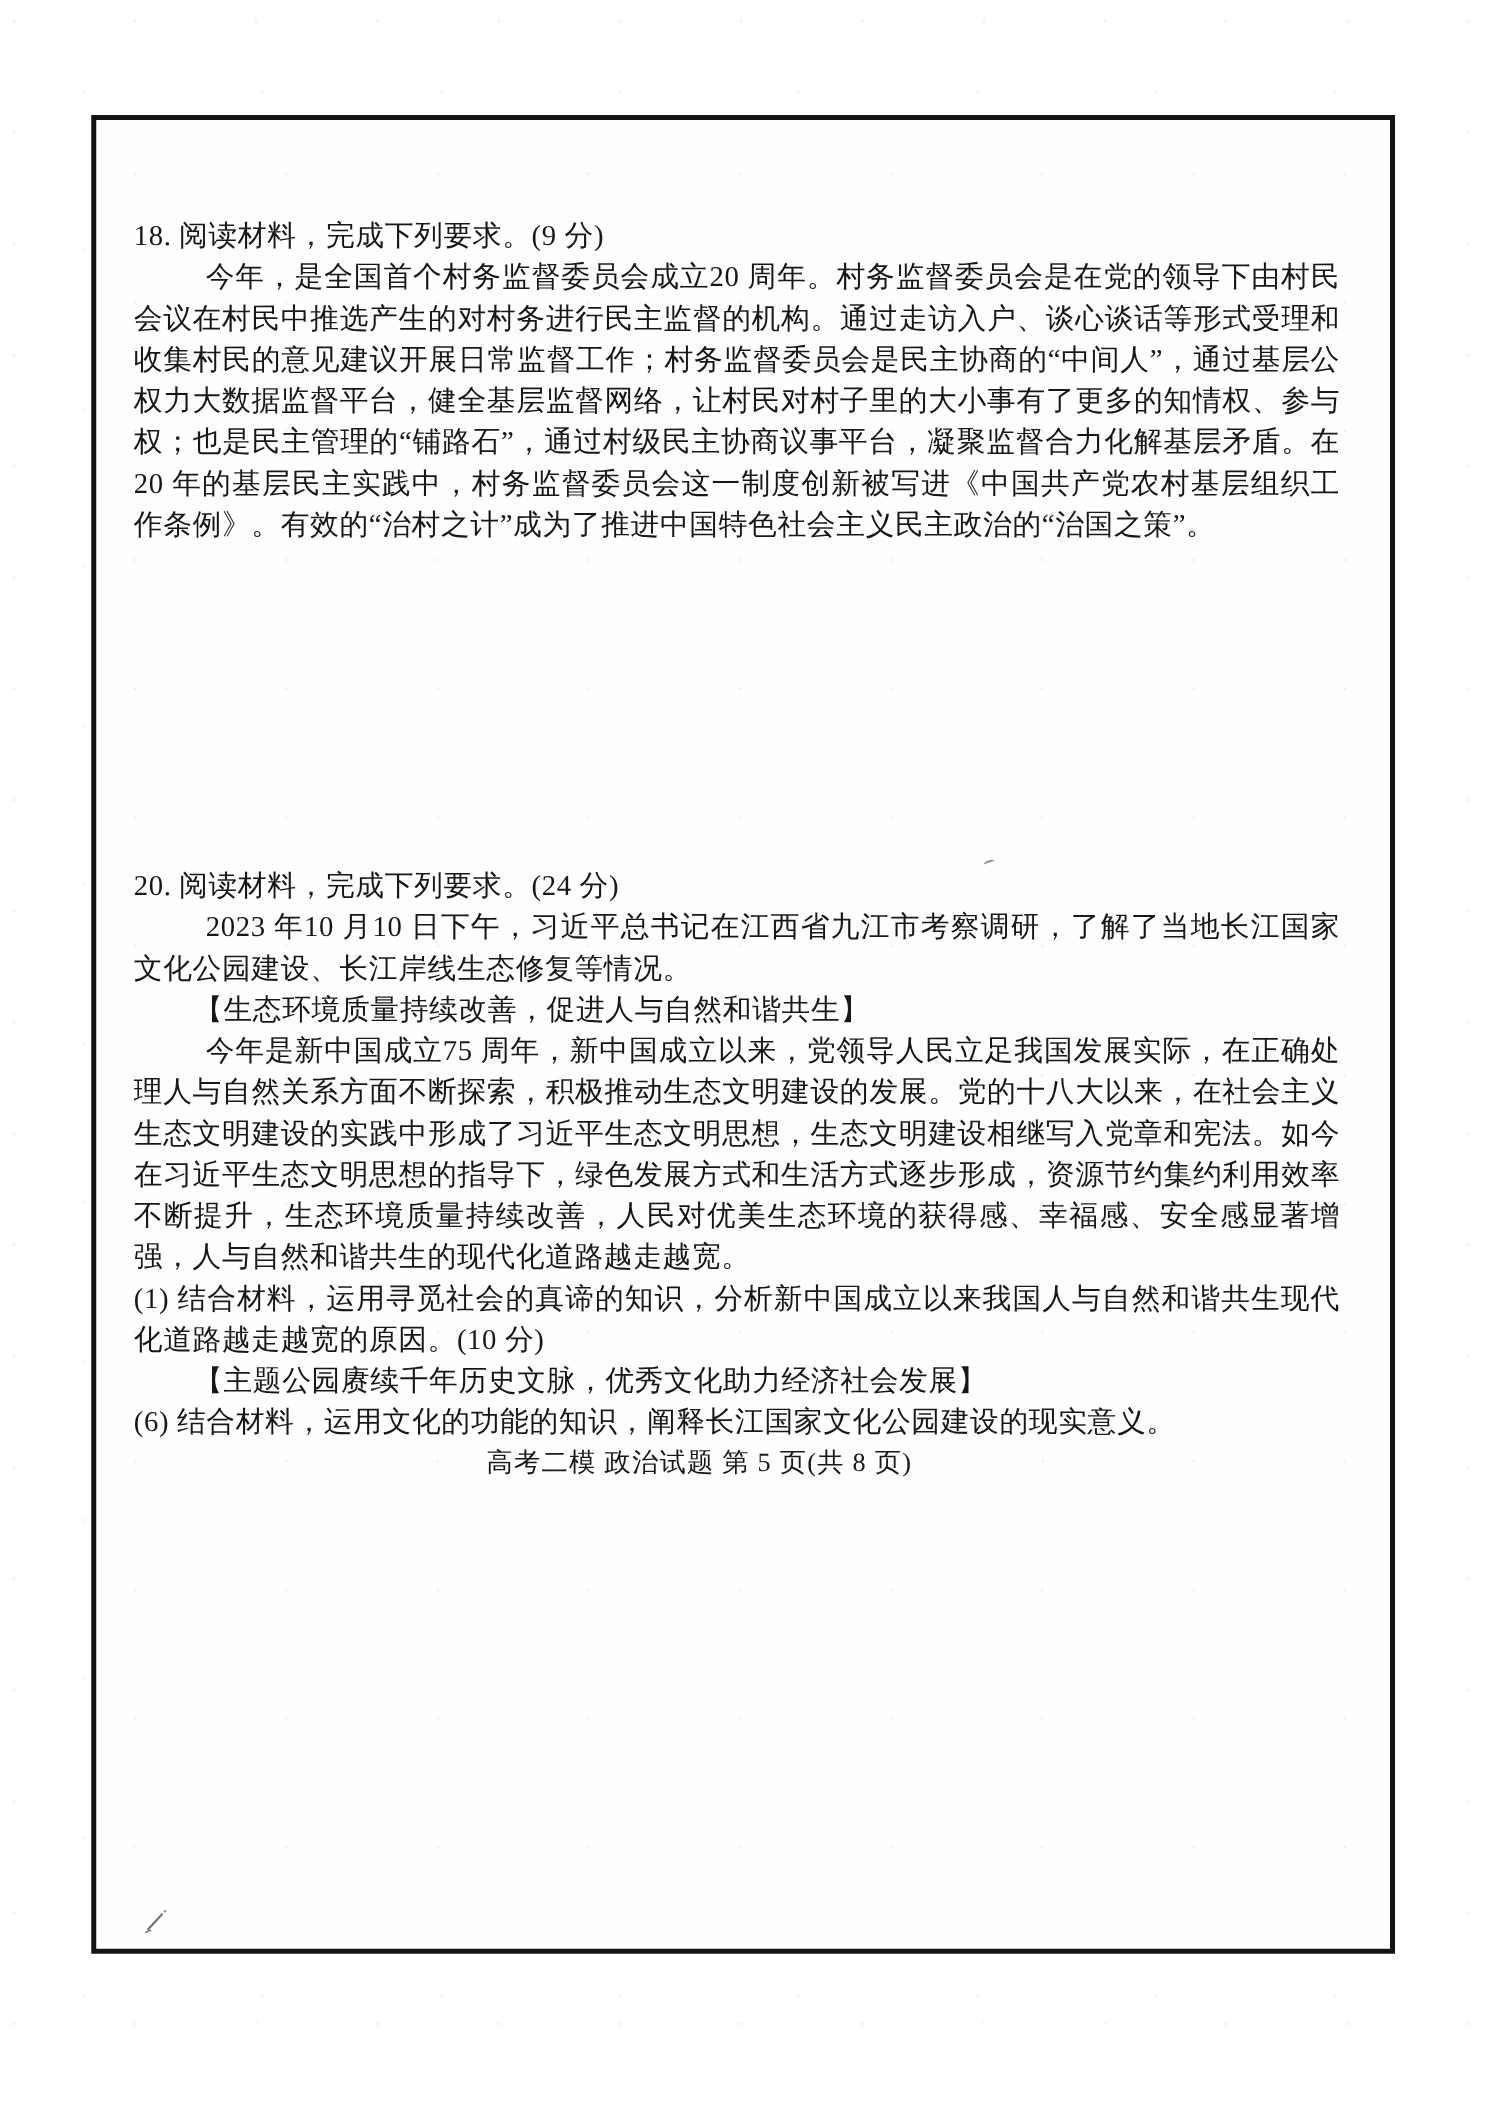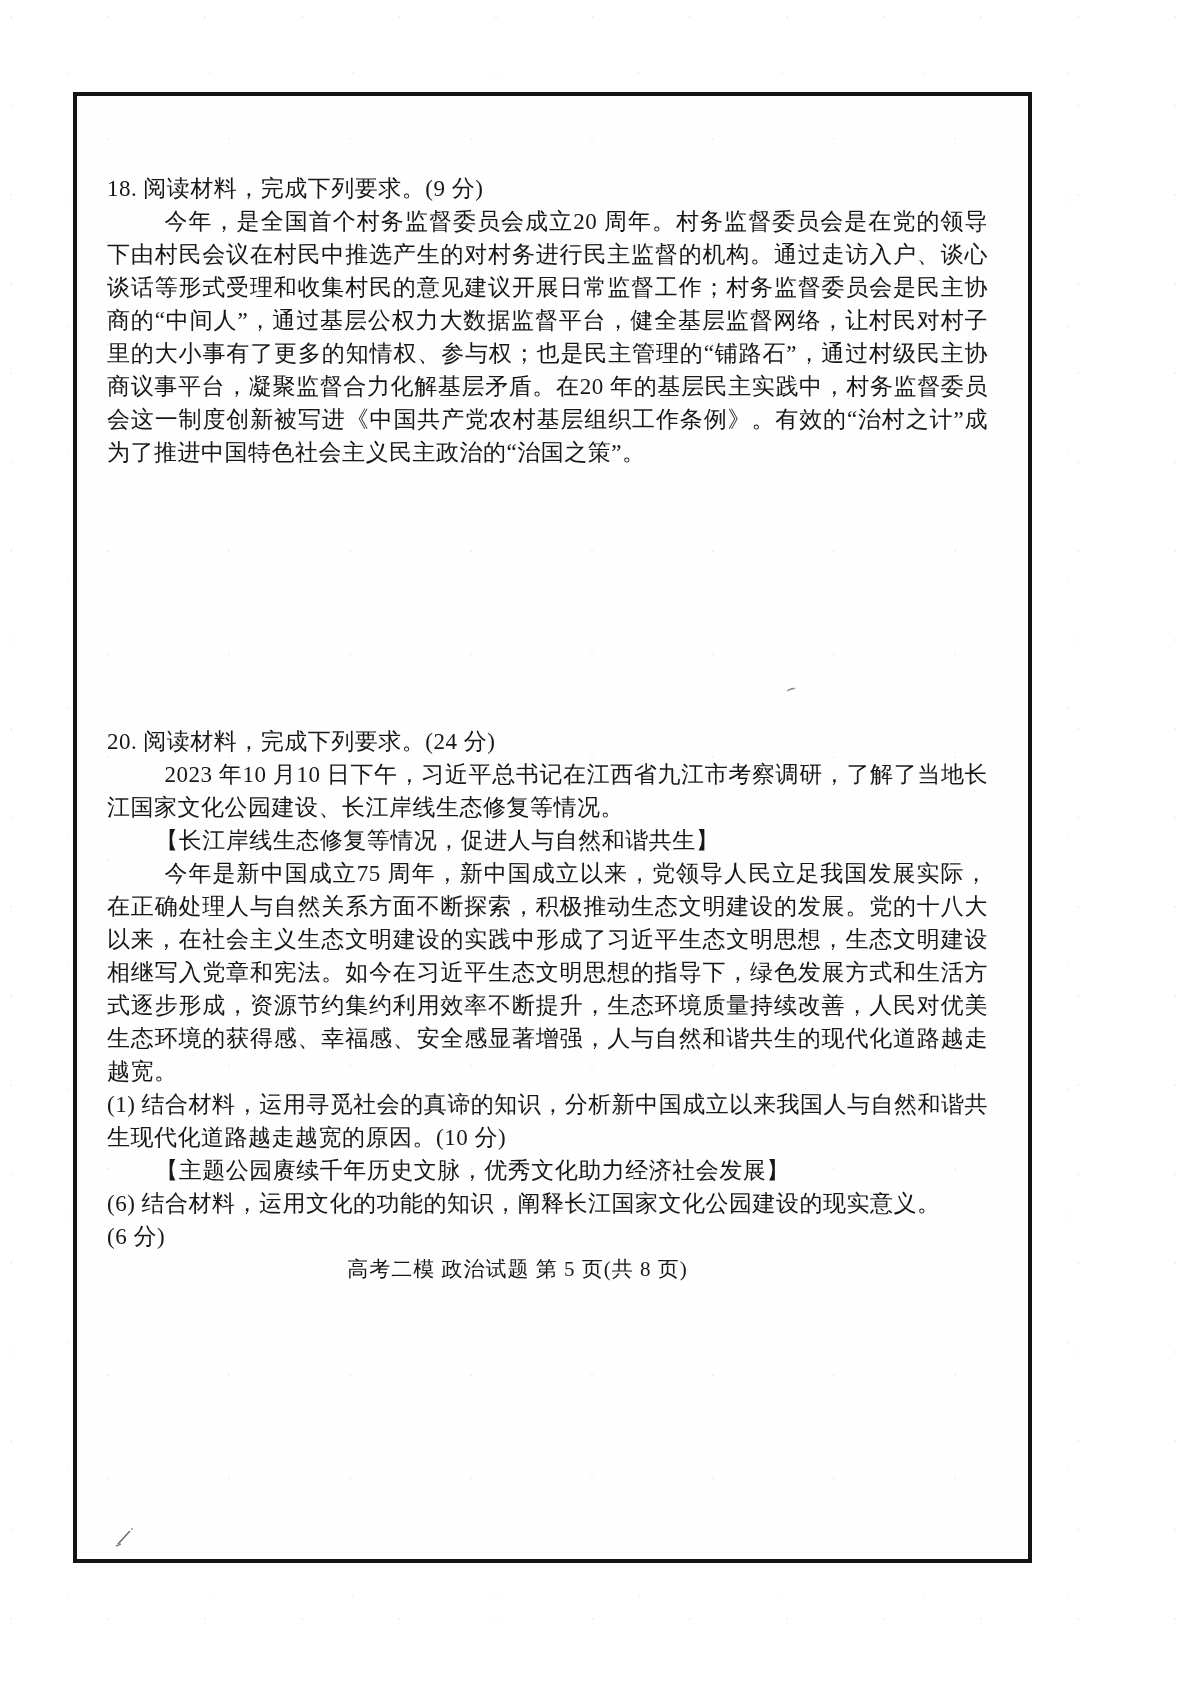--- a/index.html
+++ b/index.html
@@ -21,21 +21,21 @@
     background:
       radial-gradient(circle at 11px 17px, rgba(0,0,0,0.05) 1px, transparent 1.6px),
       radial-gradient(circle at 67px 73px, rgba(0,0,0,0.04) 1px, transparent 1.6px),
       #ffffff;
     background-size: 97px 89px, 143px 127px;
   }
   .sheet {
     position: absolute;
     left: 73px;
     top: 92px;
-    width: 959px;
+    width: 1043px;
     height: 1471px;
     box-sizing: border-box;
     border: 4px solid #141414;
     background:
       radial-gradient(circle at 31px 43px, rgba(0,0,0,0.05) 1px, transparent 1.6px),
       #fefefe;
     background-size: 121px 103px;
   }
   .content {
     box-sizing: border-box;
@@ -84,26 +84,25 @@
       <section>
         <p class="qhead"><span class="qnum">18.</span><span>阅读材料，完成下列要求。(9 分)</span></p>
         <p class="indent">今年，是全国首个村务监督委员会成立20 周年。村务监督委员会是在党的领导下由村民会议在村民中推选产生的对村务进行民主监督的机构。通过走访入户、谈心谈话等形式受理和收集村民的意见建议开展日常监督工作；村务监督委员会是民主协商的“中间人”，通过基层公权力大数据监督平台，健全基层监督网络，让村民对村子里的大小事有了更多的知情权、参与权；也是民主管理的“铺路石”，通过村级民主协商议事平台，凝聚监督合力化解基层矛盾。在20 年的基层民主实践中，村务监督委员会这一制度创新被写进《中国共产党农村基层组织工作条例》。有效的“治村之计”成为了推进中国特色社会主义民主政治的“治国之策”。</p>
       </section>
 
       <div class="answer-space"></div>
 
       <section>
         <p class="qhead"><span class="qnum">20.</span><span>阅读材料，完成下列要求。(24 分)</span></p>
         <p class="indent">2023 年10 月10 日下午，习近平总书记在江西省九江市考察调研，了解了当地长江国家文化公园建设、长江岸线生态修复等情况。</p>
-        <p class="head-indent">【长江岸线生态修复等情况，促进人与自然和谐共生】</p>
+        <p class="head-indent">【生态环境质量持续改善，促进人与自然和谐共生】</p>
         <p class="indent">今年是新中国成立75 周年，新中国成立以来，党领导人民立足我国发展实际，在正确处理人与自然关系方面不断探索，积极推动生态文明建设的发展。党的十八大以来，在社会主义生态文明建设的实践中形成了习近平生态文明思想，生态文明建设相继写入党章和宪法。如今在习近平生态文明思想的指导下，绿色发展方式和生活方式逐步形成，资源节约集约利用效率不断提升，生态环境质量持续改善，人民对优美生态环境的获得感、幸福感、安全感显著增强，人与自然和谐共生的现代化道路越走越宽。</p>
         <p>(1) 结合材料，运用寻觅社会的真谛的知识，分析新中国成立以来我国人与自然和谐共生现代化道路越走越宽的原因。(10 分)</p>
         <p class="head-indent">【主题公园赓续千年历史文脉，优秀文化助力经济社会发展】</p>
         <p>(6) 结合材料，运用文化的功能的知识，阐释长江国家文化公园建设的现实意义。</p>
-        <p>(6 分)</p>
       </section>
 
       <p class="footer">高考二模 政治试题 第 5 页(共 8 页)</p>
     </div>
 
     <svg class="smudge1" width="26" height="26" viewBox="0 0 26 26">
       <path d="M3 22 L15 9" stroke="rgba(50,50,50,0.7)" stroke-width="1.6" fill="none"></path>
       <path d="M1 24 l5 -2" stroke="rgba(50,50,50,0.6)" stroke-width="1.4" fill="none"></path>
       <circle cx="17" cy="7" r="1" fill="rgba(50,50,50,0.5)"></circle>
     </svg>

